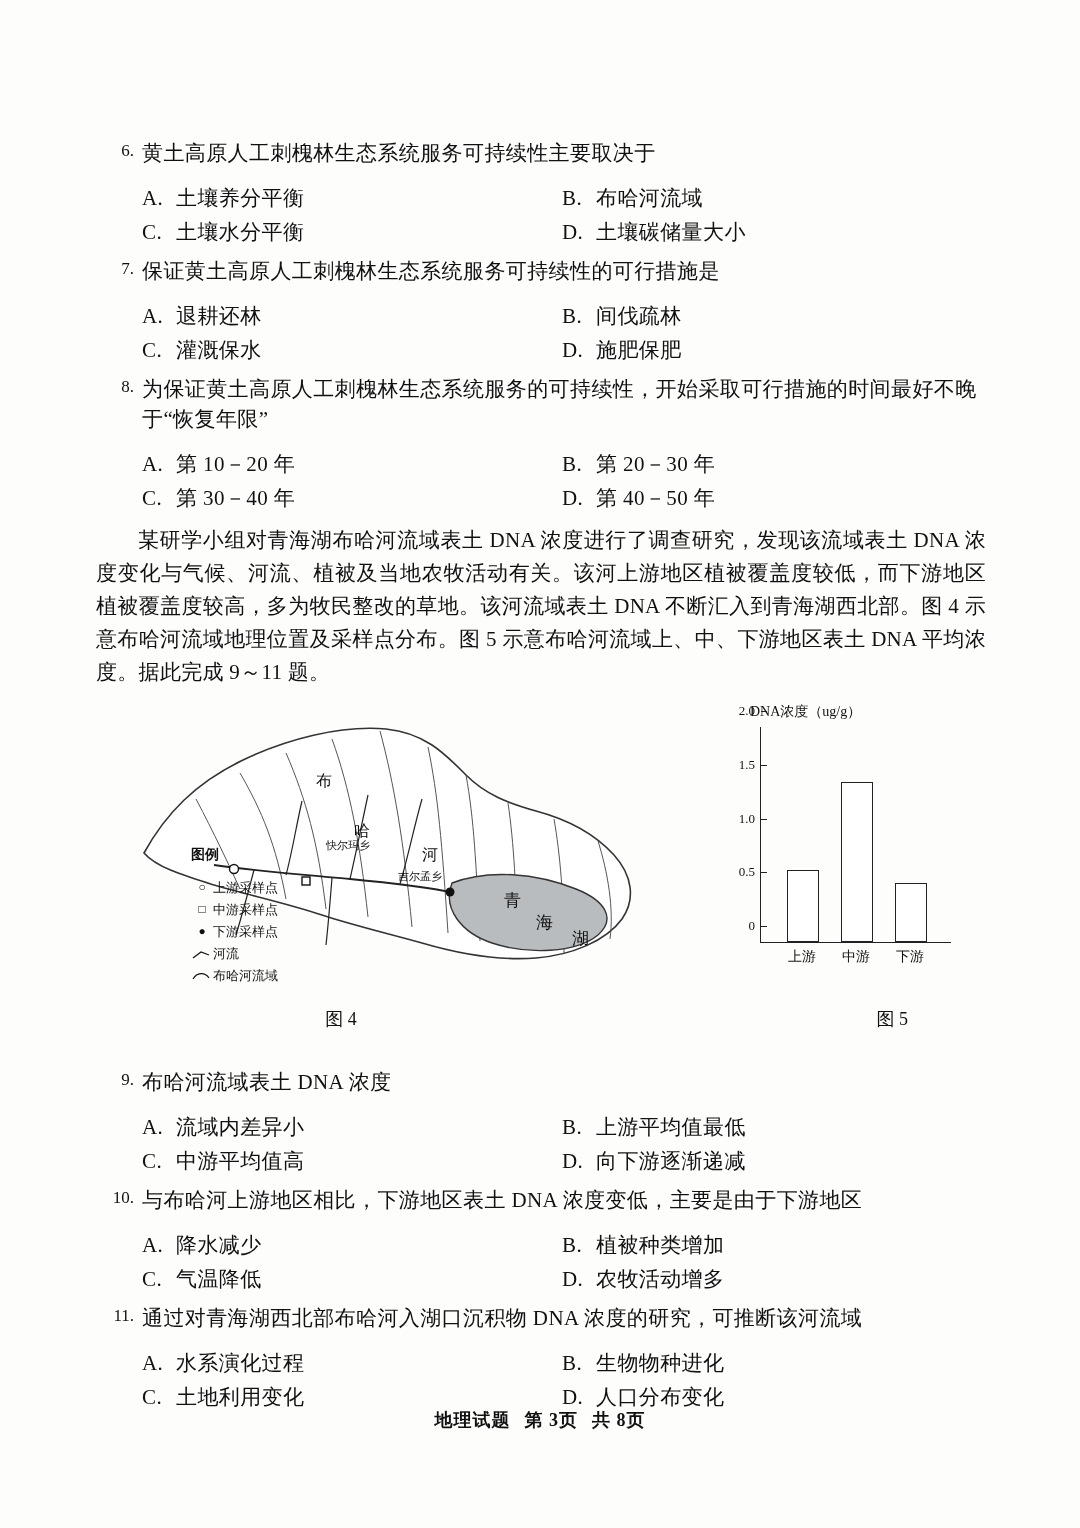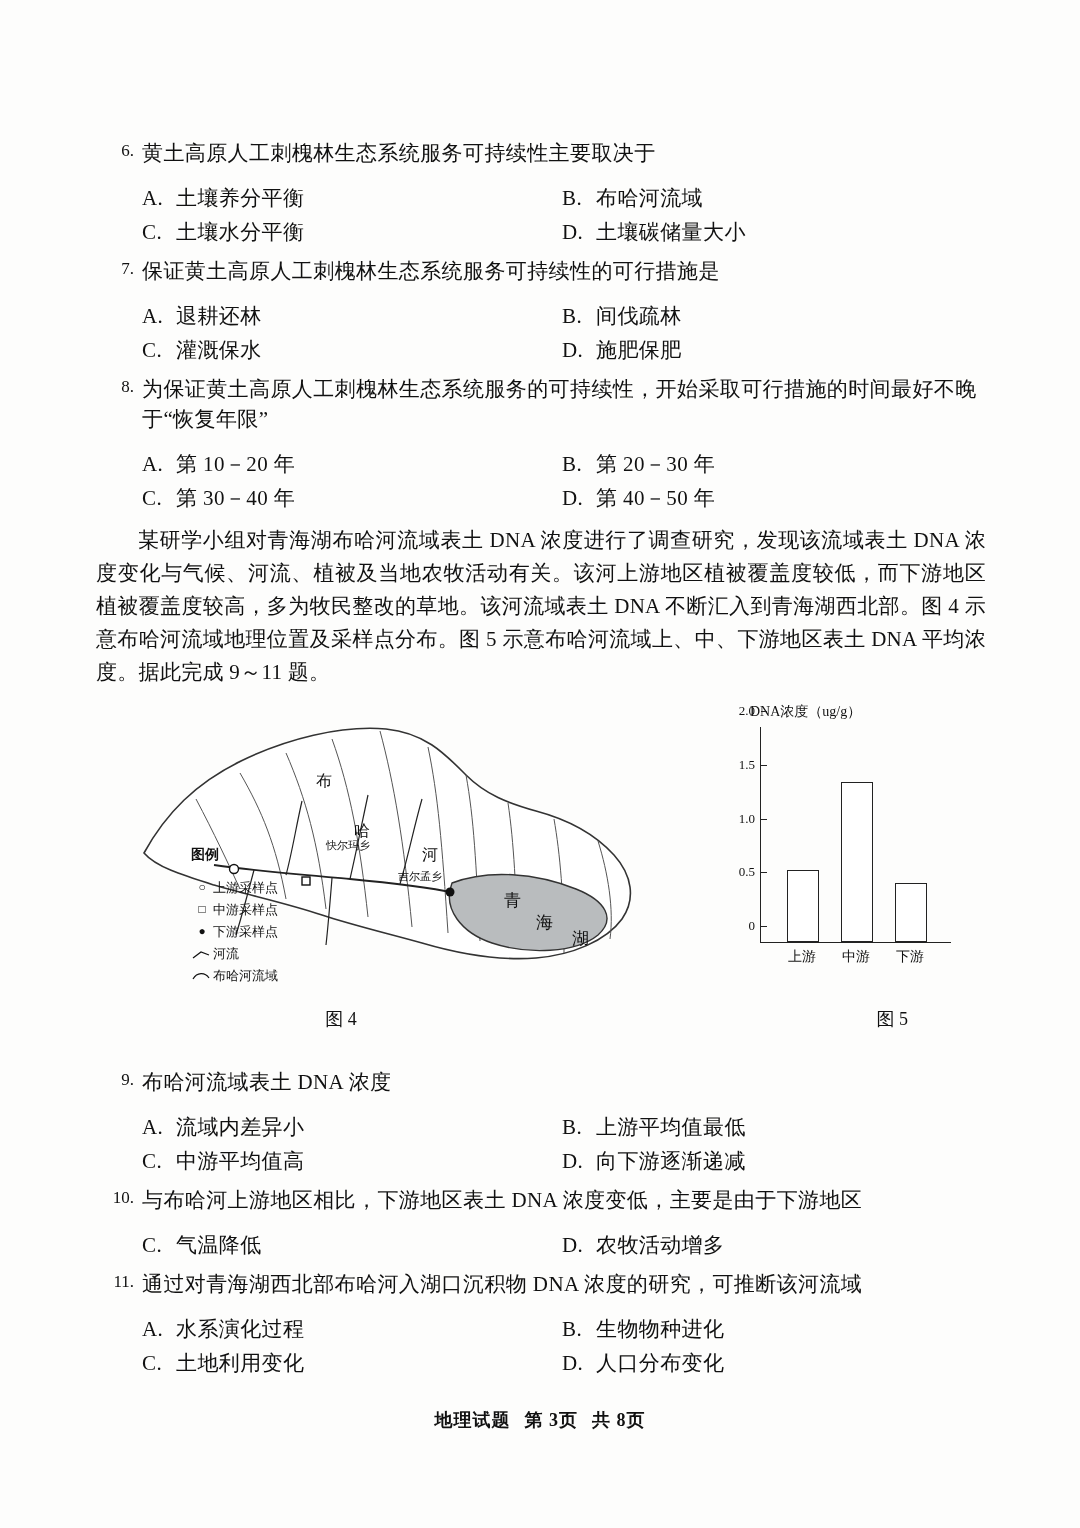--- a/index.html
+++ b/index.html
@@ -349,20 +349,24 @@
         <div class="opt"><span class="lab">D.</span><span>向下游逐渐递减</span></div>
       </div>
     </div>
 
     <div class="q">
       <div class="q-num">10.</div>
       <div class="q-text">与布哈河上游地区相比，下游地区表土 DNA 浓度变低，主要是由于下游地区</div>
     </div>
     <div class="options">
       <div class="opt-row">
+        <div class="opt a"><span class="lab">A.</span><span>降水减少</span></div>
+        <div class="opt"><span class="lab">B.</span><span>植被种类增加</span></div>
+      </div>
+      <div class="opt-row">
         <div class="opt a"><span class="lab">C.</span><span>气温降低</span></div>
         <div class="opt"><span class="lab">D.</span><span>农牧活动增多</span></div>
       </div>
     </div>
 
     <div class="q">
       <div class="q-num">11.</div>
       <div class="q-text">通过对青海湖西北部布哈河入湖口沉积物 DNA 浓度的研究，可推断该河流域</div>
     </div>
     <div class="options">

